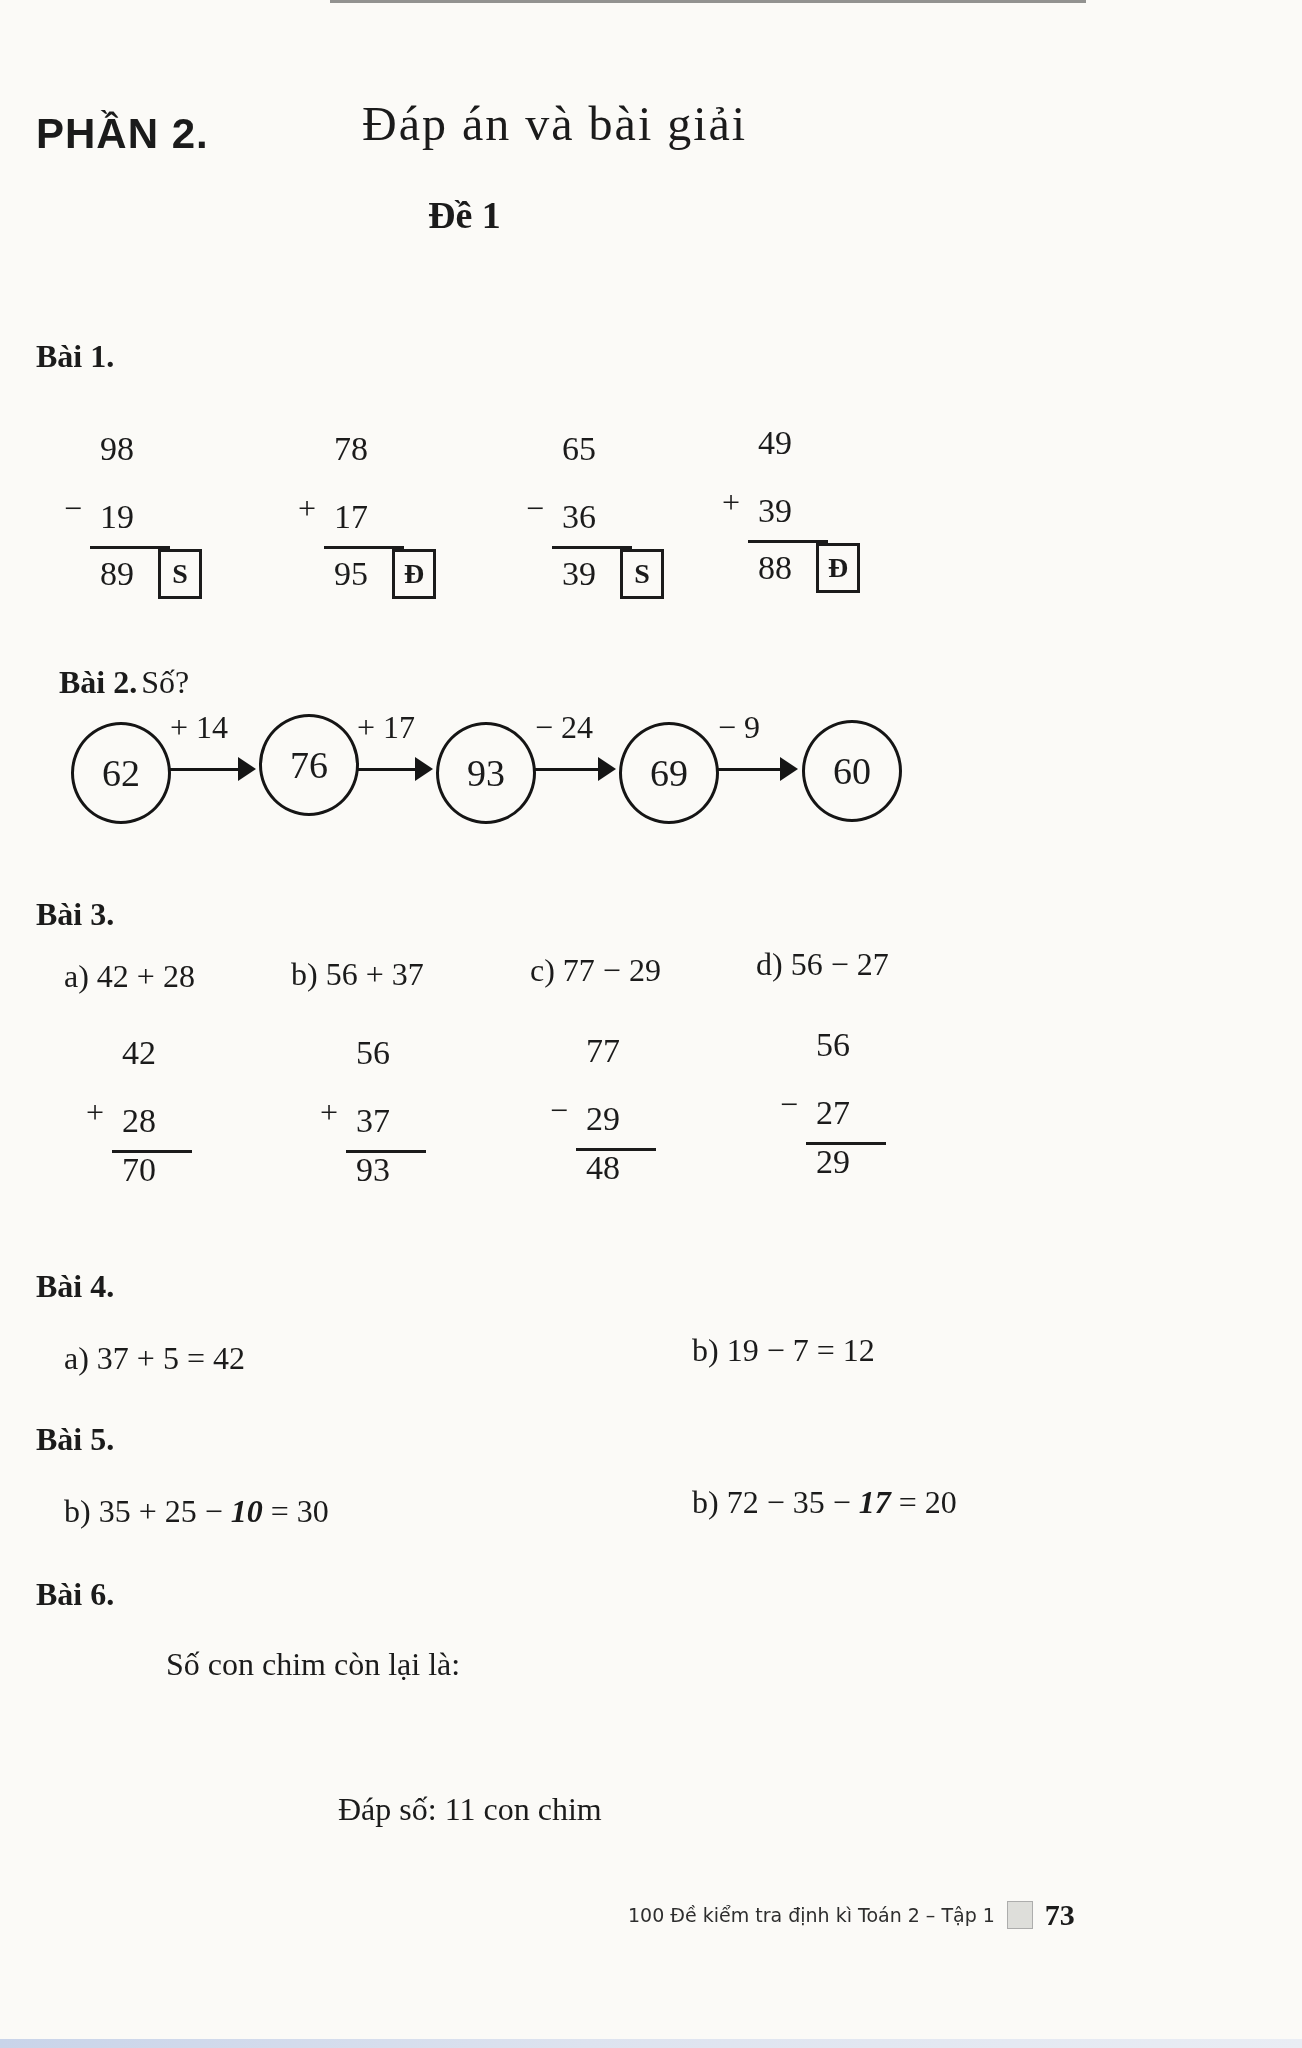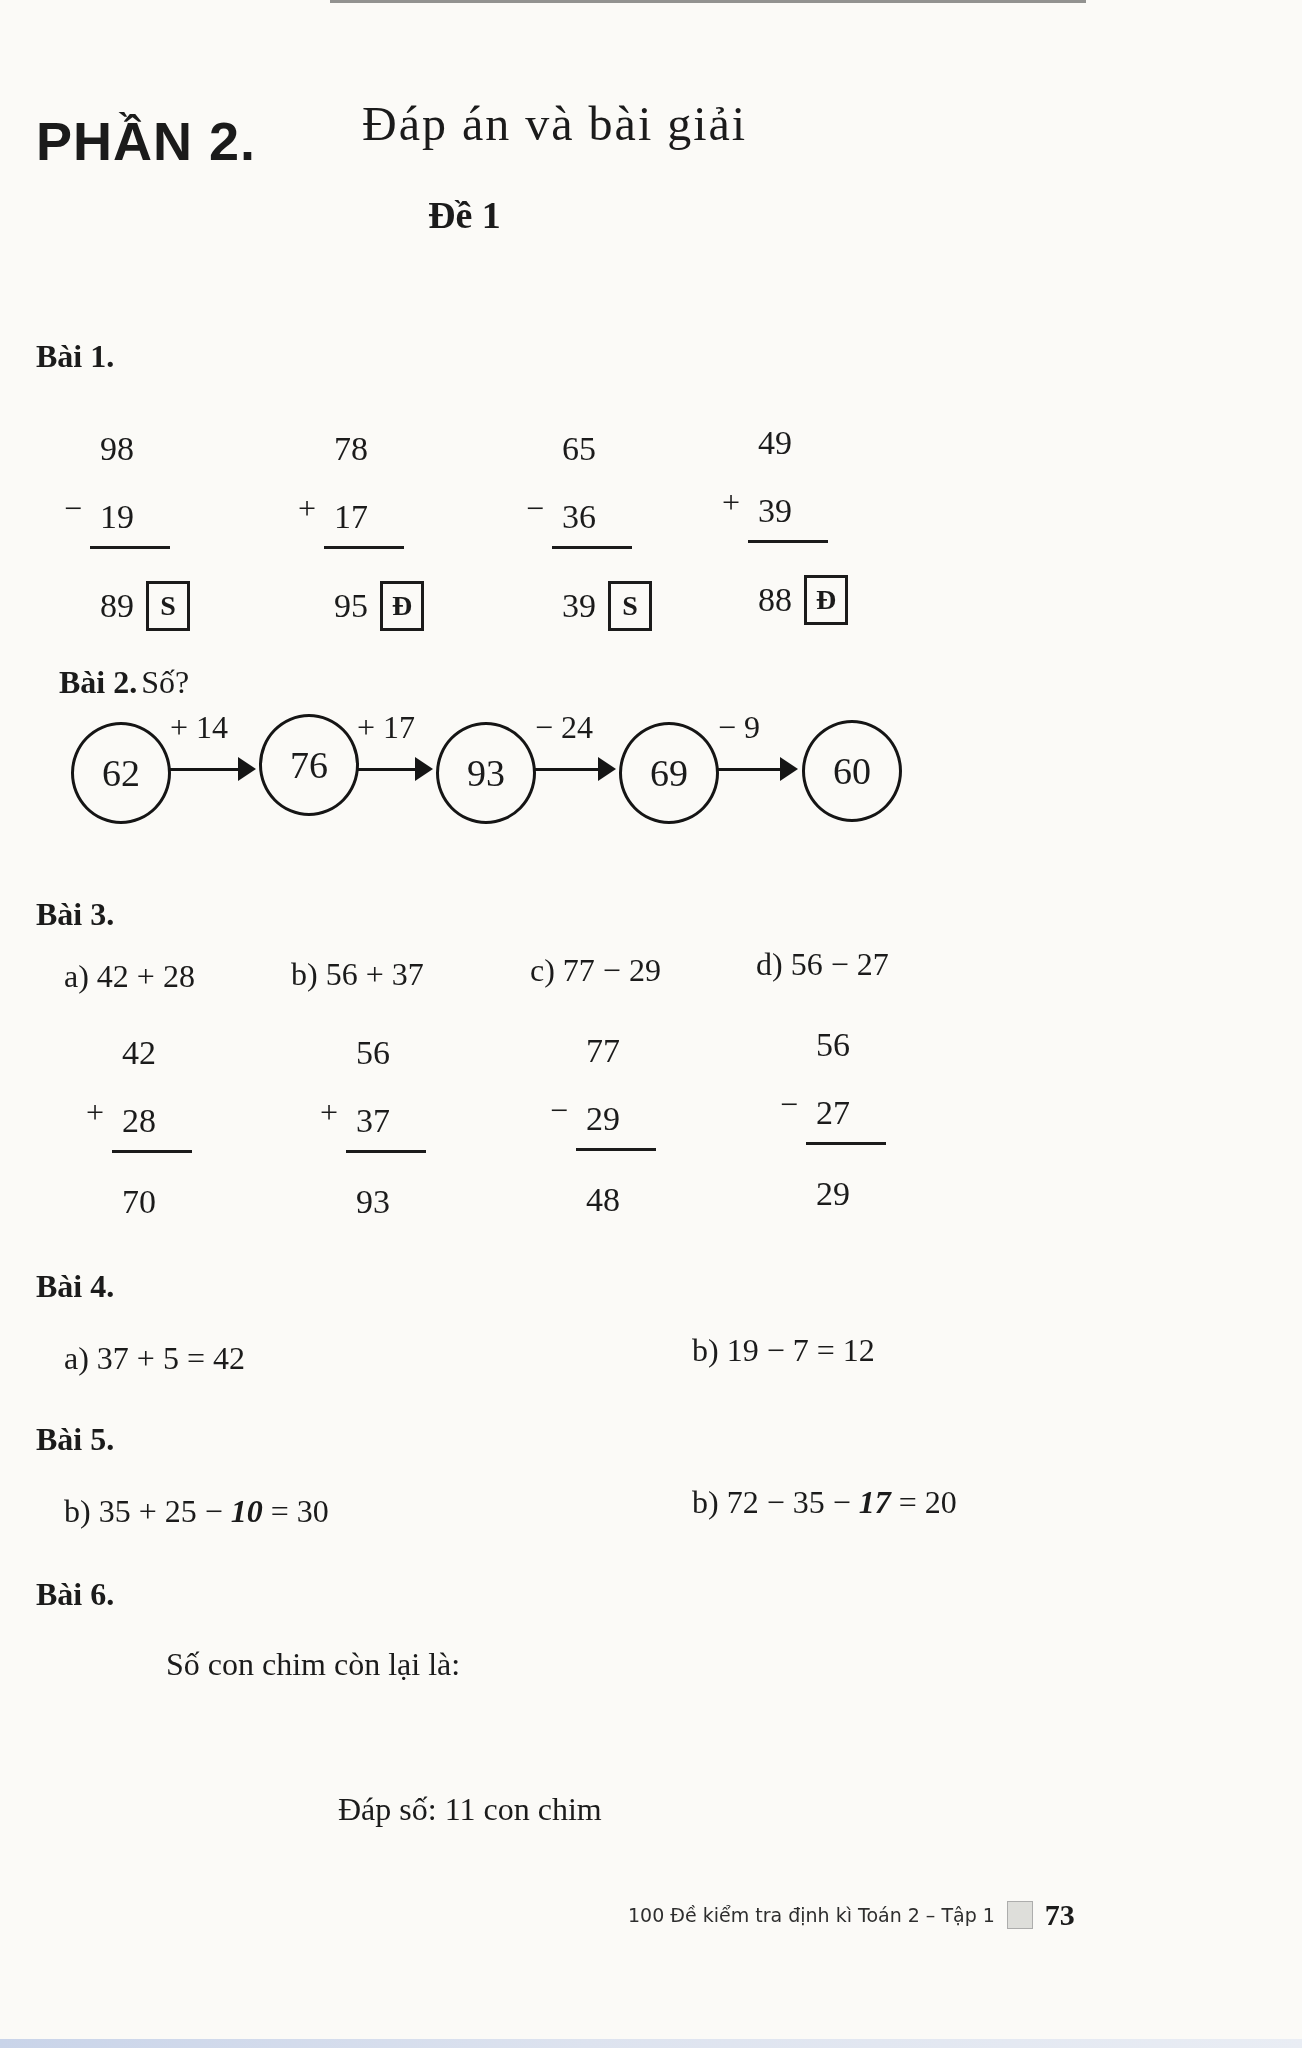--- a/index.html
+++ b/index.html
@@ -7,32 +7,32 @@
     position:relative; width:1302px; height:2048px; margin:0 auto;
     background:#fbfaf7; overflow:hidden; color:#1b1b1b;
     font-family:"Liberation Serif", serif;
   }
   .abs { position:absolute; white-space:nowrap; }
   .top-artifact { position:absolute; top:0; left:330px; width:756px; height:3px;
     background:#3c3c3c; opacity:.55; }
   .bottom-strip { position:absolute; bottom:0; left:0; width:100%; height:9px;
     background:linear-gradient(to right,#c9d4e9 0%,#dde3ef 45%,#e9edf4 100%); }
   .part-label { left:36px; top:110px; font-family:"Liberation Sans", sans-serif;
-    font-size:54px; font-weight:bold; letter-spacing:1px; }
+    font-size:42px; font-weight:bold; letter-spacing:1px; }
   .page-title { left:362px; top:96px; font-size:48px; letter-spacing:2px; }
   .test-title { left:428px; top:193px; font-size:38px; font-weight:bold; }
   .bai-label { font-size:32px; font-weight:bold; }
   .plain { font-size:32px; }
   
   .varith { position:absolute; font-size:34px; line-height:1; }
   .v-op  { position:absolute; left:-32px; top:60px; font-size:32px; }
   .v-top { padding-left:4px; height:68px; }
   .v-bot { display:inline-block; min-width:58px; margin-left:-6px;
            padding:0 12px 12px 10px; border-bottom:3px solid #1b1b1b; }
-  .v-res { margin-top:32px; display:flex; align-items:center; gap:12px; padding-left:4px;text-align:right; }
+  .v-res { margin-top:0; display:flex; align-items:center; gap:24px; padding-left:4px;text-align:right; }
   .mark-box { display:inline-flex; align-items:center; justify-content:center;
     width:38px; height:44px; border:3px solid #1b1b1b; font-size:28px; font-weight:bold; }
   
   .chain-node { position:absolute; width:94px; height:96px; border:3px solid #151515;
     border-radius:50%; display:flex; align-items:center; justify-content:center;
     font-size:38px; background:#fbfaf7; }
   .chain-arrow { position:absolute; top:755px; height:30px; }
   .arrow-label { position:absolute; top:-46px; width:100%; 
     font-size:32px; white-space:nowrap; }
   .arrow-line { position:absolute; top:13px; left:0; right:12px; height:3px; background:#151515; }

